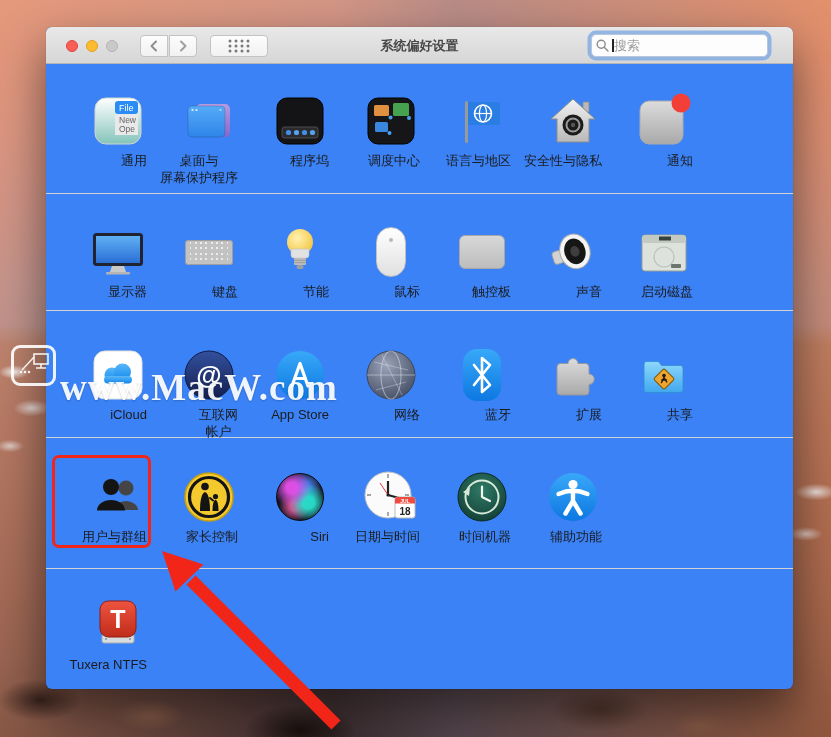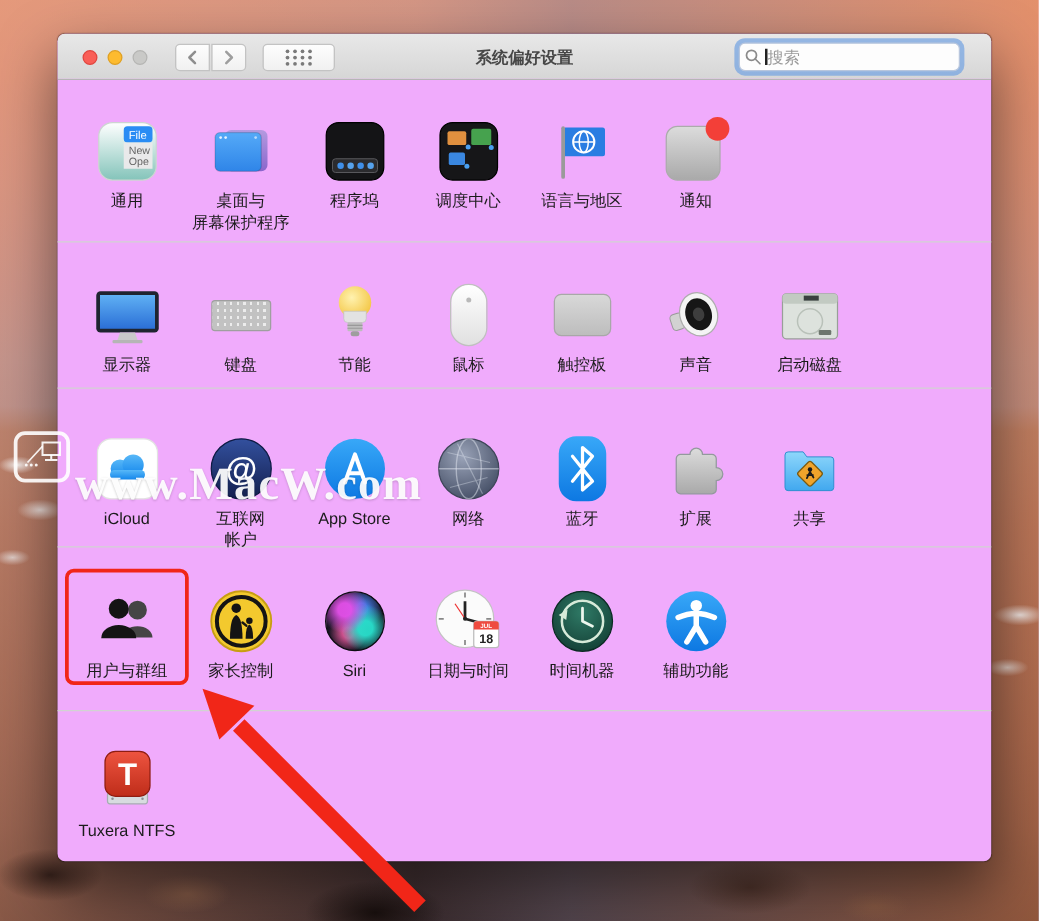--- a/index.html
+++ b/index.html
@@ -20,21 +20,21 @@
       radial-gradient(50px 22px at 150px 715px, rgba(160,110,80,.5), transparent 70%),
       radial-gradient(40px 18px at 700px 725px, rgba(150,100,70,.45), transparent 70%),
       linear-gradient(to right, rgba(229,150,120,.55), rgba(160,130,150,.25) 40%, rgba(141,123,142,.5) 55%, rgba(226,136,94,.6) 100%),
       linear-gradient(to bottom, #e59d7f 0px, #dd967f 60px, #cc9389 140px, #b29097 230px,
         #9d92a2 290px, #948d9e 325px, #8a6a5e 345px, #7d564a 420px, #6b473c 500px,
         #55352c 590px, #3c2620 660px, #241713 700px, #160d0a 737px);
   }
 
   
   .window { position:absolute; left:46px; top:27px; width:747px; height:662px; z-index:10;
-    background:#f0abfc; border-radius:6px; box-shadow:0 20px 45px rgba(0,0,0,.5), 0 0 1px rgba(0,0,0,.4); }
+    background:#3b82f6; border-radius:6px; box-shadow:0 20px 45px rgba(0,0,0,.5), 0 0 1px rgba(0,0,0,.4); }
   .titlebar { position:relative; height:37px; background:linear-gradient(#e8e8e8,#d6d6d6);
     border-bottom:1px solid #b5b5b5; border-radius:6px 6px 0 0; }
   .lights { position:absolute; left:20px; top:13px; display:flex; gap:8px; }
   .light { width:12px; height:12px; border-radius:50%; }
   .light.red { background:#f95e57; border:1px solid #e0443e; }
   .light.yellow { background:#fdbb2f; border:1px solid #dfa023; }
   .light.gray { background:#c9c9c7; border:1px solid #b5b5b3; }
   .navbtn { position:absolute; top:8px; height:22px; background:linear-gradient(#fdfdfd,#f1f1f1);
     border:1px solid #c3c3c3; border-radius:4px; display:flex; align-items:center; justify-content:center; }
   .btn-back { left:94px; width:28px; border-radius:4px 0 0 4px; }
@@ -51,21 +51,21 @@
   .caret { position:absolute; left:21px; top:5px; width:1.5px; height:13px; background:#222; }
 
   
   .row { display:flex; padding-left:10px; }
   .row + .row { border-top:1px solid #d2d2d2; }
   .row1 { height:129px; padding-top:28px; }
   .row2 { height:117px; padding-top:29px; }
   .row3 { height:127px; padding-top:35px; }
   .row4 { height:131px; padding-top:30px; }
   .row5 { height:121px; padding-top:27px; }
-  .cell { width:91px; display:flex; flex-direction:column; align-items:center; cursor:default; }
+  .cell { width:91px; display:flex; flex-direction:column; align-items:flex-end; cursor:default; }
   .ic { width:58px; height:58px; position:relative; flex:none; }
   .ic svg { width:58px; height:58px; display:block; }
   .lbl { margin-top:3px; font-size:13px; line-height:1.28; color:#1b1b1b; text-align:center; white-space:pre-line; }
   svg text { font-family:"Liberation Sans","DejaVu Sans",sans-serif; }
 
   
   .kbd { width:48px; height:25px; margin:17px auto 0; border:1px solid #9f9f9f; border-radius:3px;
     background:repeating-linear-gradient(90deg,#c2c2c2 0 3.5px,transparent 3.5px 5.3px),
                repeating-linear-gradient(0deg,#c2c2c2 0 3.5px,transparent 3.5px 5.6px),#ececec; }
   .mouse { width:30px; height:50px; margin:4px auto 0; border-radius:15px;
@@ -269,20 +269,32 @@
         <circle cx="30" cy="21.5" r="8.5" fill="none" stroke="#fff" stroke-width="1.6"></circle>
         <ellipse cx="30" cy="21.5" rx="3.6" ry="8.5" fill="none" stroke="#fff" stroke-width="1.2"></ellipse>
         <line x1="21.5" y1="21.5" x2="38.5" y2="21.5" stroke="#fff" stroke-width="1.2"></line>
       </svg>
         </div>
       <div class="lbl">语言与地区</div>
     </div>
     <div class="cell">
       <div class="ic">
           <svg viewBox="0 0 58 58">
+        <rect x="39" y="10" width="6" height="10" fill="#b9b9b9" stroke="#8d8d8d" stroke-width=".8"></rect>
+        <path d="M29 7 L51 27 H45 V50 H13 V27 H7 Z" fill="url(#lgSilver)" stroke="#8d8d8d"></path>
+        <circle cx="29" cy="33" r="10.5" fill="#1b1b1b"></circle>
+        <circle cx="29" cy="33" r="6.5" fill="none" stroke="#9a9a9a" stroke-width="2"></circle>
+        <circle cx="29" cy="33" r="2.2" fill="#555"></circle>
+      </svg>
+        </div>
+      <div class="lbl">安全性与隐私</div>
+    </div>
+    <div class="cell">
+      <div class="ic">
+          <svg viewBox="0 0 58 58">
         <rect x="5" y="9" width="43" height="43" rx="9" fill="url(#lgGray)" stroke="#ababab"></rect>
         <circle cx="46" cy="11" r="9.5" fill="#f33f38"></circle>
       </svg>
         </div>
       <div class="lbl">通知</div>
     </div>
   </div>
 
   <div class="row row2">
     <div class="cell">

